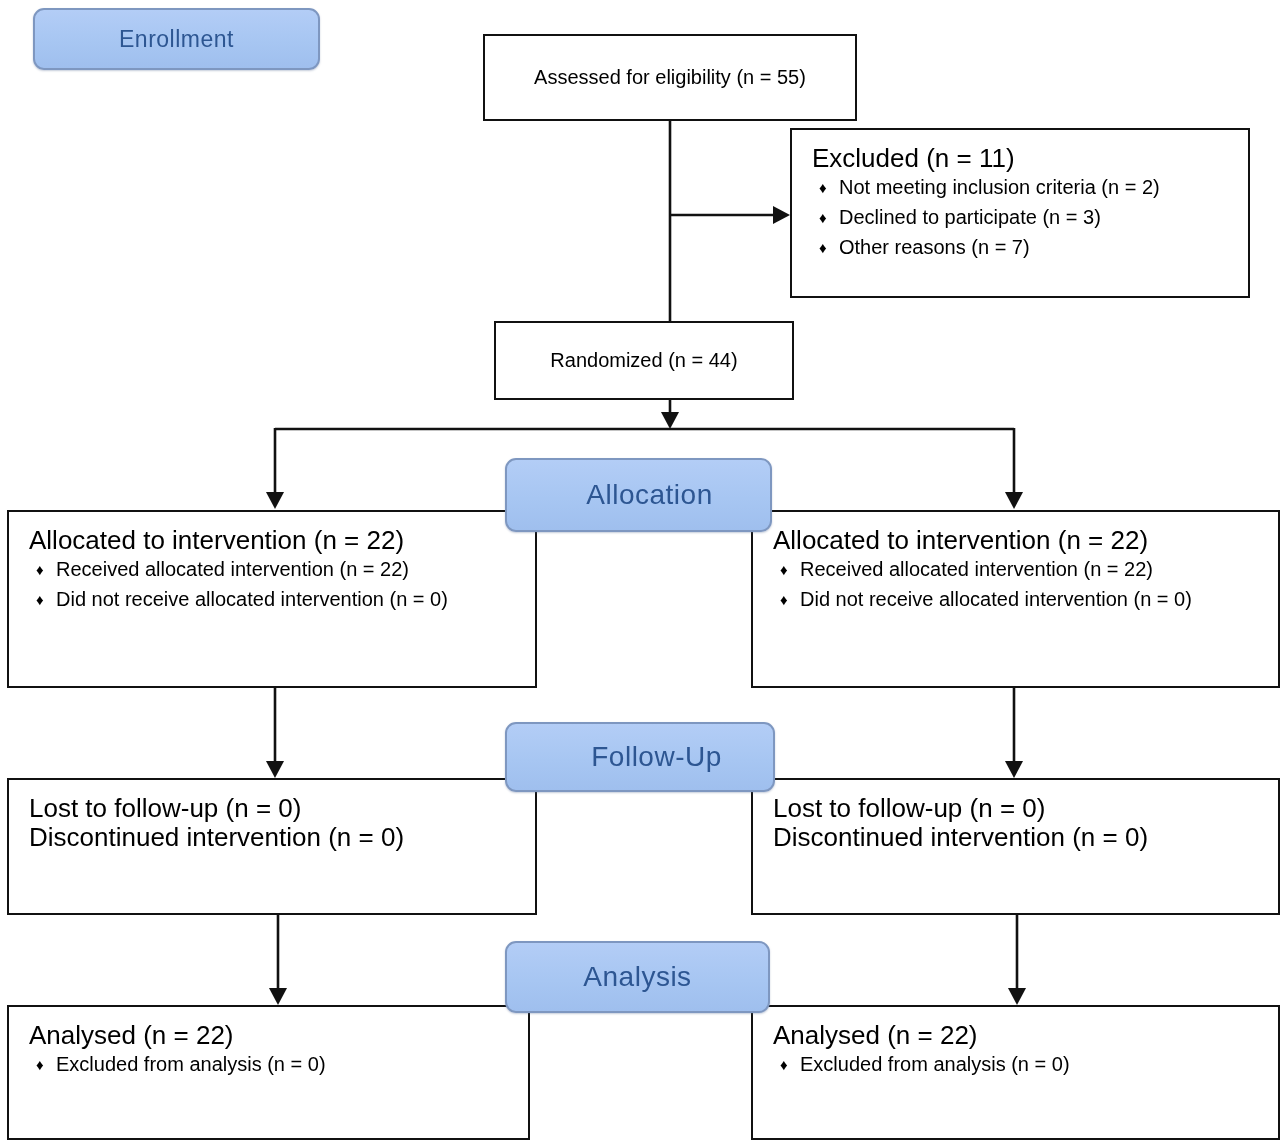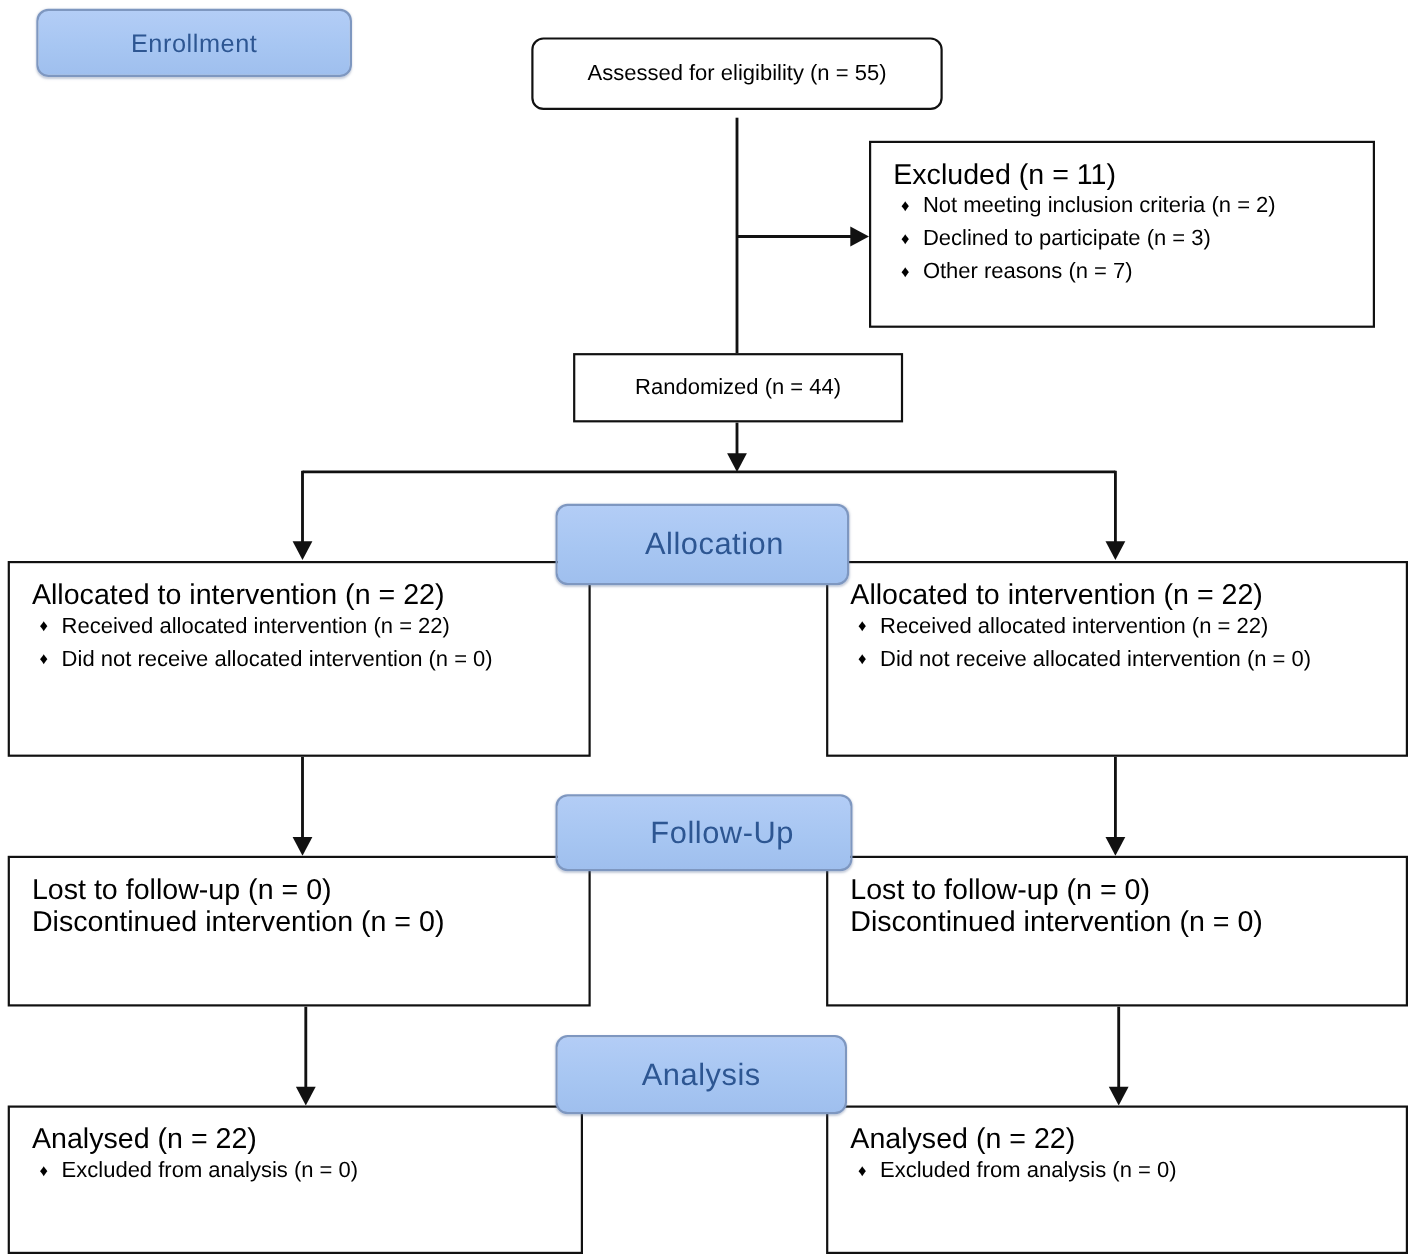--- a/index.html
+++ b/index.html
@@ -63,41 +63,41 @@
   <div class="stage" style="left:505px;top:458px;width:267px;height:74px;padding-left:22px;">
     <span>Allocation</span>
   </div>
   <div class="stage" style="left:505px;top:722px;width:270px;height:70px;padding-left:33px;">
     <span>Follow-Up</span>
   </div>
   <div class="stage" style="left:505px;top:941px;width:265px;height:72px;">
     <span>Analysis</span>
   </div>
 
-  <div class="box center" style="left:483px;top:34px;width:374px;height:66px;border-radius:11px;">
+  <div class="box center" style="left:483px;top:34px;width:374px;height:87px;">
     <div class="box-text">Assessed for eligibility (n = 55)</div>
   </div>
 
   <div class="box pad" style="left:790px;top:128px;width:460px;height:170px;">
     <div class="tline">Excluded (n = 11)</div>
     <div class="li">
       <span class="bullet">♦</span>
       <span>Not meeting inclusion criteria (n = 2)</span>
     </div>
     <div class="li">
       <span class="bullet">♦</span>
       <span>Declined to participate (n = 3)</span>
     </div>
     <div class="li">
       <span class="bullet">♦</span>
       <span>Other reasons (n = 7)</span>
     </div>
   </div>
 
-  <div class="box center" style="left:521px;top:321px;width:300px;height:63px;">
+  <div class="box center" style="left:494px;top:321px;width:300px;height:79px;">
     <div class="box-text">Randomized (n = 44)</div>
   </div>
 
   <div class="box pad" style="left:7px;top:510px;width:530px;height:178px;">
     <div class="tline">Allocated to intervention (n = 22)</div>
     <div class="li">
       <span class="bullet">♦</span>
       <span>Received allocated intervention (n = 22)</span>
     </div>
     <div class="li">

